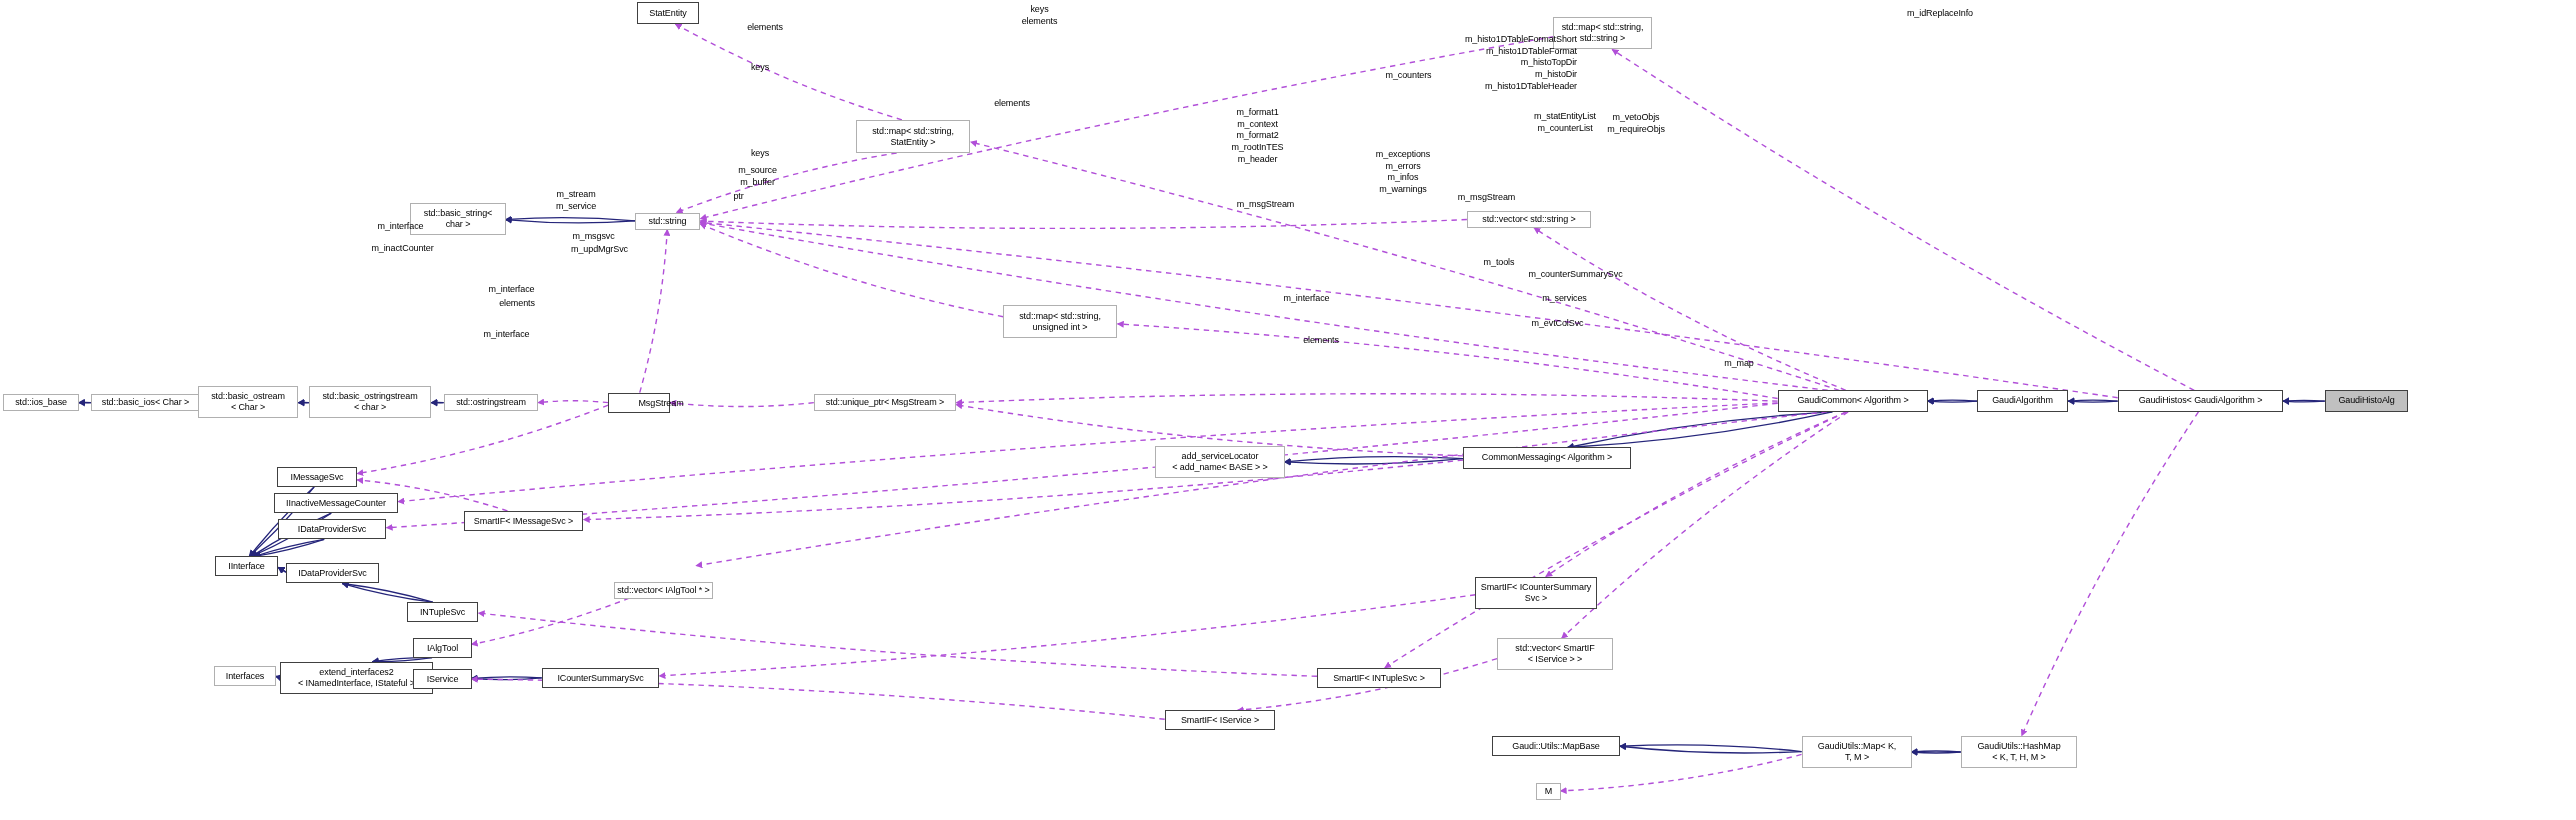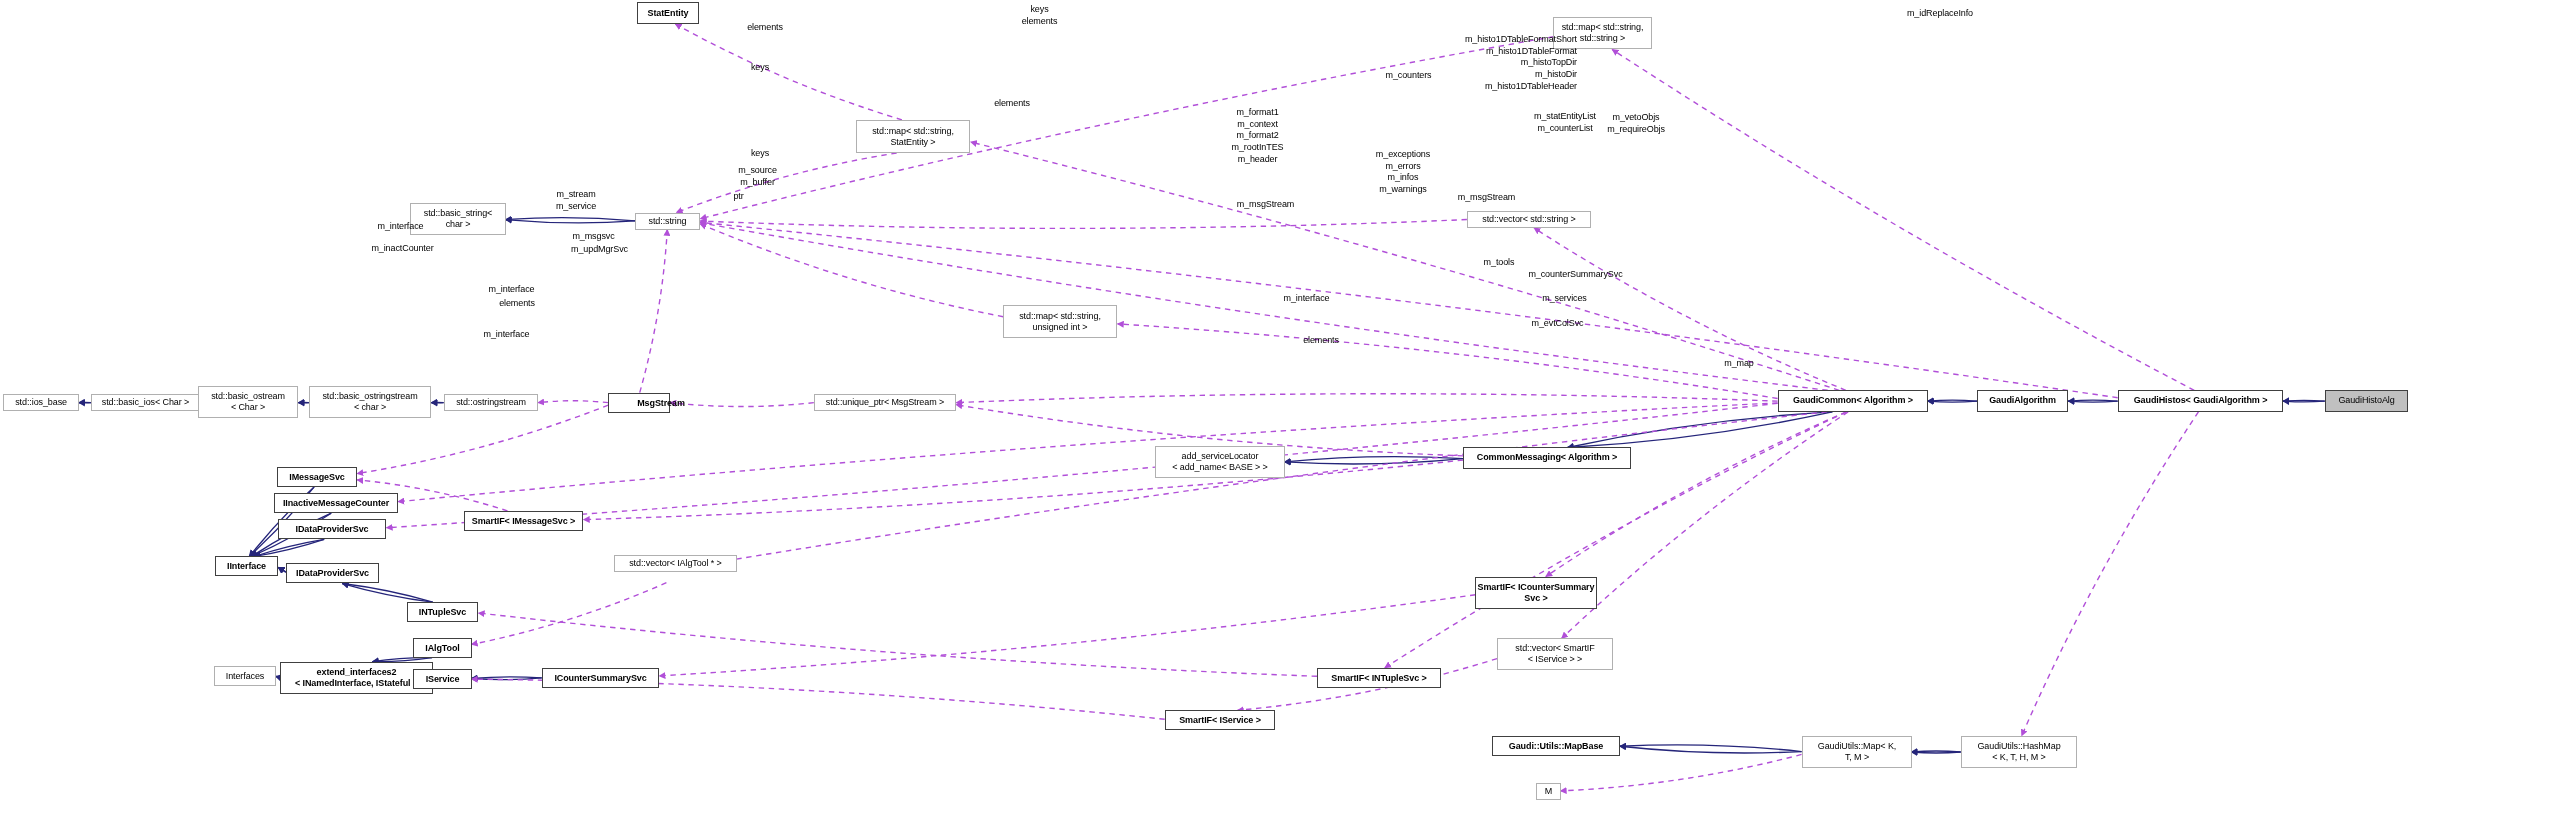--- a/index.html
+++ b/index.html
@@ -15,21 +15,21 @@
     align-items:center;
     justify-content:center;
     text-align:center;
     font-size:9px;
     line-height:1.18;
     color:#000000;
     white-space:pre-line;
     z-index:5;
     letter-spacing:-0.1px;
   }
-  .node.thick{border:1.2px solid #404040;font-weight:bold;}
+  .node.thick{border:1.2px solid #404040;}
   .node.highlight{background:#c0c0c0;border:1.2px solid #404040;}
   .edgelabel{
     position:absolute;
     font-size:9px;
     color:#000000;
     white-space:pre-line;
     text-align:center;
     z-index:6;
     line-height:1.30;
     letter-spacing:-0.1px;
@@ -158,21 +158,21 @@
 <div class="node" style="left:1155px;top:446px;width:130px;height:32px;">add_serviceLocator
 &lt; add_name&lt; BASE &gt; &gt;</div>
 <div class="node thick" style="left:1463px;top:447px;width:168px;height:21.6px;">CommonMessaging&lt; Algorithm &gt;</div>
 <div class="node thick" style="left:277px;top:467px;width:80px;height:20px;text-align:right;">IMessageSvc</div>
 <div class="node thick" style="left:464px;top:511px;width:119px;height:20px;">SmartIF&lt; IMessageSvc &gt;</div>
 <div class="node thick" style="left:274px;top:493px;width:124px;height:20px;">IInactiveMessageCounter</div>
 <div class="node thick" style="left:215px;top:556px;width:63px;height:20px;">IInterface</div>
 <div class="node thick" style="left:278px;top:519px;width:108px;height:20px;">IDataProviderSvc</div>
 <div class="node thick" style="left:286px;top:563px;width:93px;height:20px;">IDataProviderSvc</div>
 <div class="node thick" style="left:407px;top:602px;width:71px;height:20px;">INTupleSvc</div>
-<div class="node" style="left:614px;top:555px;width:123px;height:17px;">std::vector&lt; IAlgTool * &gt;</div>
+<div class="node" style="left:614px;top:582px;width:99px;height:17px;">std::vector&lt; IAlgTool * &gt;</div>
 <div class="node thick" style="left:1475px;top:577px;width:122px;height:32px;">SmartIF&lt; ICounterSummary
 Svc &gt;</div>
 <div class="node thick" style="left:413px;top:638px;width:59px;height:20px;">IAlgTool</div>
 <div class="node" style="left:1497px;top:638px;width:116px;height:32px;">std::vector&lt; SmartIF
 &lt; IService &gt; &gt;</div>
 <div class="node" style="left:214px;top:666px;width:62px;height:20px;">Interfaces</div>
 <div class="node thick" style="left:280px;top:662px;width:153px;height:32px;">extend_interfaces2
 &lt; INamedInterface, IStateful &gt;</div>
 <div class="node thick" style="left:413px;top:669px;width:59px;height:20px;">IService</div>
 <div class="node thick" style="left:542px;top:668px;width:117px;height:20px;">ICounterSummarySvc</div>

